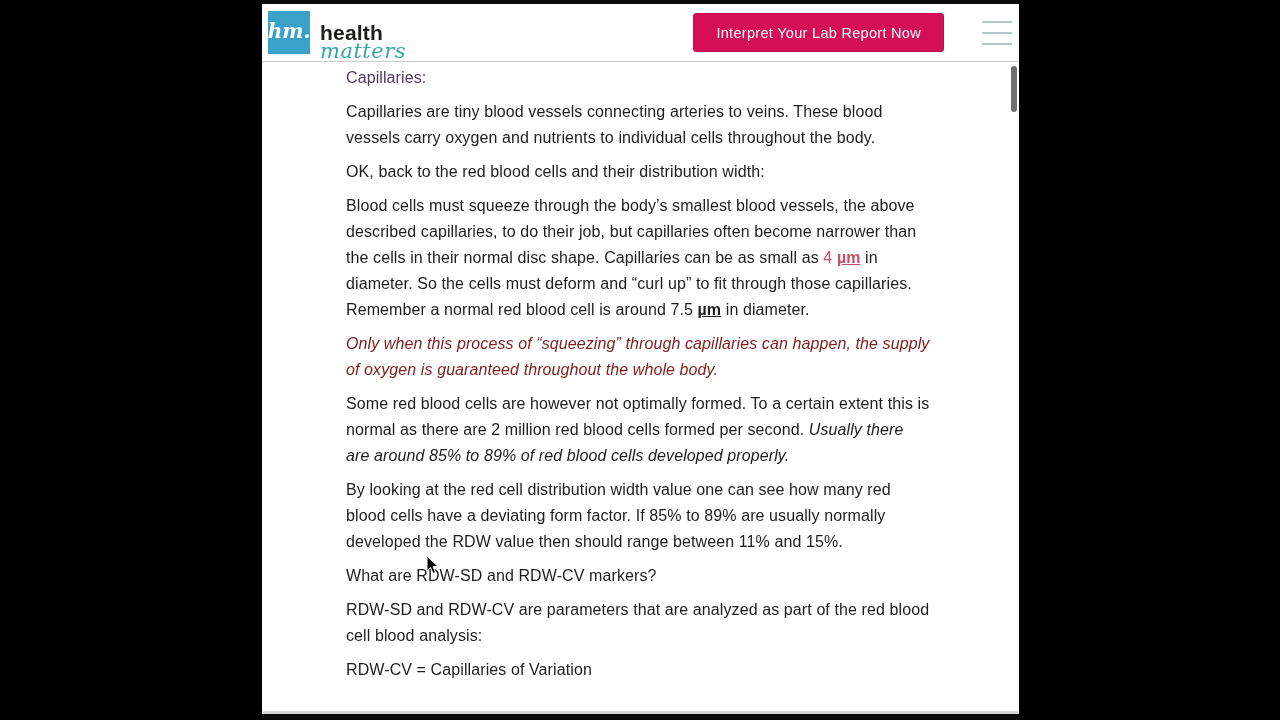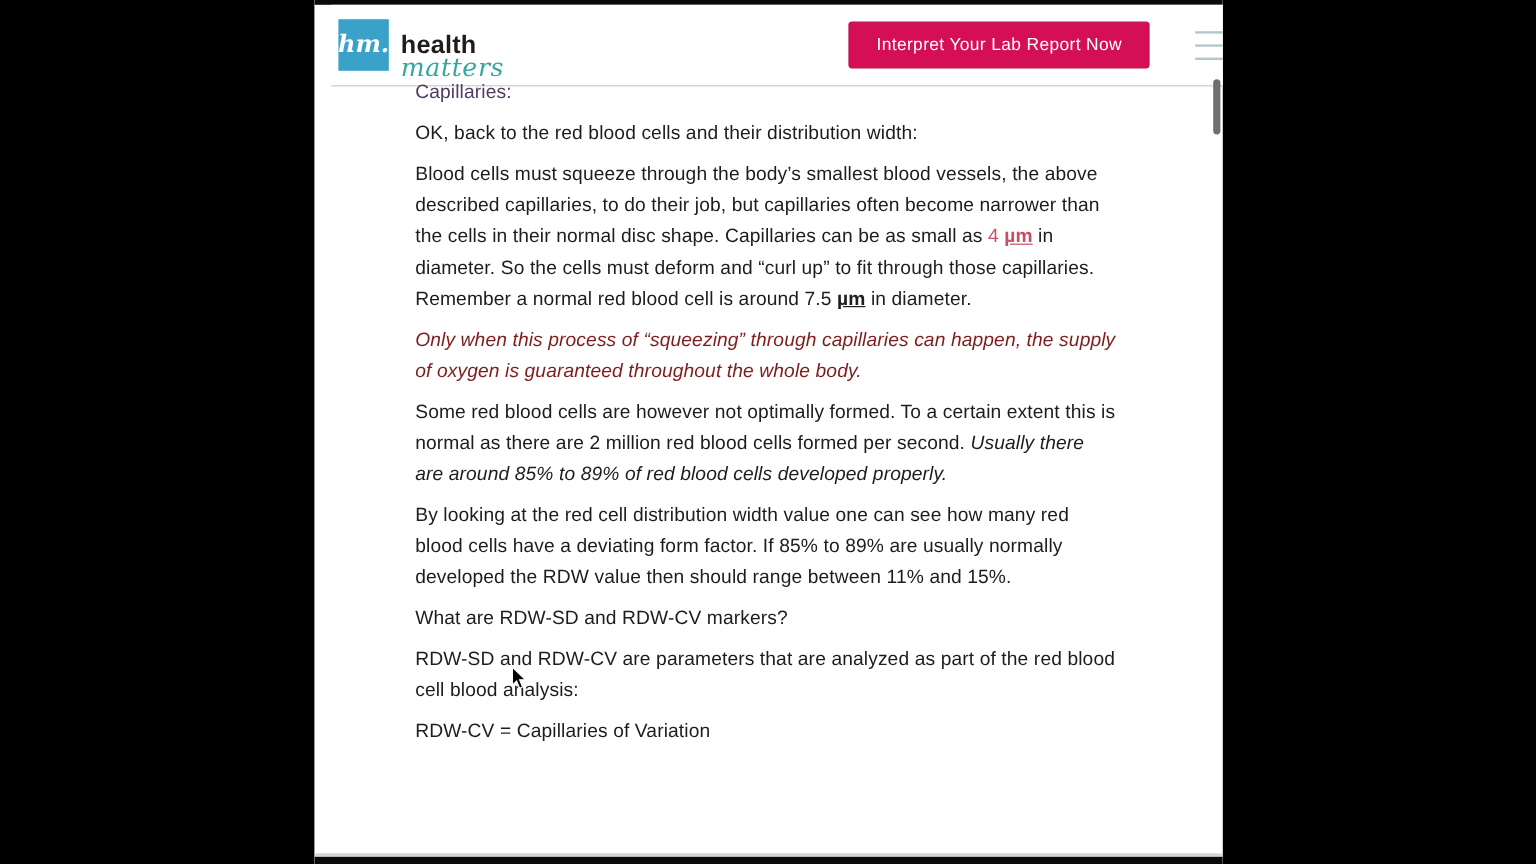--- a/index.html
+++ b/index.html
@@ -11,21 +11,21 @@
     position: absolute; left: 262px; top: 0; width: 757px; height: 720px;
     background: #ffffff; overflow: hidden;
   }
   .top-strip { position: absolute; left: 0; top: 0; width: 100%; height: 4px; background: #0a0a0a; }
   .bottom-edge { position: absolute; left: 0; bottom: 6px; width: 100%; height: 3px;
     background: #d6d6d6; border-radius: 4px 4px 0 0; }
   .bottom-strip { position: absolute; left: 0; bottom: 0; width: 100%; height: 6px; background: #0a0a0a; }
 
   
   .header {
-    position: absolute; left: 14px; top: 4px; width: 100%; height: 68px;
+    position: absolute; left: 0; top: 4px; width: 100%; height: 58px;
     background: #fff; border-bottom: 1px solid #c9cdce;
     display: flex; align-items: center; padding: 0 7px 0 6px;
   }
   .logo { display: flex; align-items: center; gap: 10px; cursor: pointer; }
   .logo-mark {
     width: 42px; height: 43px; background: #3aa1c9; color: #ffffff;
     display: flex; align-items: center; justify-content: center;
     font-family: "DejaVu Serif", serif; font-style: italic; font-weight: bold;
     font-size: 20px; padding-bottom: 3px;
   }
@@ -85,20 +85,21 @@
     <button class="cta-button">Interpret Your Lab Report Now</button>
     <div class="hamburger">
       <span></span>
       <span></span>
       <span></span>
     </div>
   </div>
 
   <div class="article">
     <p class="para-heading">Capillaries:</p>
+    <p>Capillaries are tiny blood vessels connecting arteries to veins. These blood vessels carry oxygen and nutrients to individual cells throughout the body.</p>
     <p>OK, back to the red blood cells and their distribution width:</p>
     <p>
       <span>Blood cells must squeeze through the body’s smallest blood vessels, the above described capillaries, to do their job, but capillaries often become narrower than the cells in their normal disc shape. Capillaries can be as small as </span><span class="pink">4 </span><span class="pink bold">µm</span><span> in diameter. So the cells must deform and “curl up” to fit through those capillaries. Remember a normal red blood cell is around 7.5 </span><span class="bold">µm</span><span> in diameter.</span>
     </p>
     <p class="italic-maroon">Only when this process of “squeezing” through capillaries can happen, the supply of oxygen is guaranteed throughout the whole body.</p>
     <p>
       <span>Some red blood cells are however not optimally formed. To a certain extent this is normal as there are 2 million red blood cells formed per second. </span><span class="italic">Usually there are around 85% to 89% of red blood cells developed properly.</span>
     </p>
     <p>By looking at the red cell distribution width value one can see how many red blood cells have a deviating form factor. If 85% to 89% are usually normally developed the RDW value then should range between 11% and 15%.</p>
     <p>What are RDW-SD and RDW-CV markers?</p>

